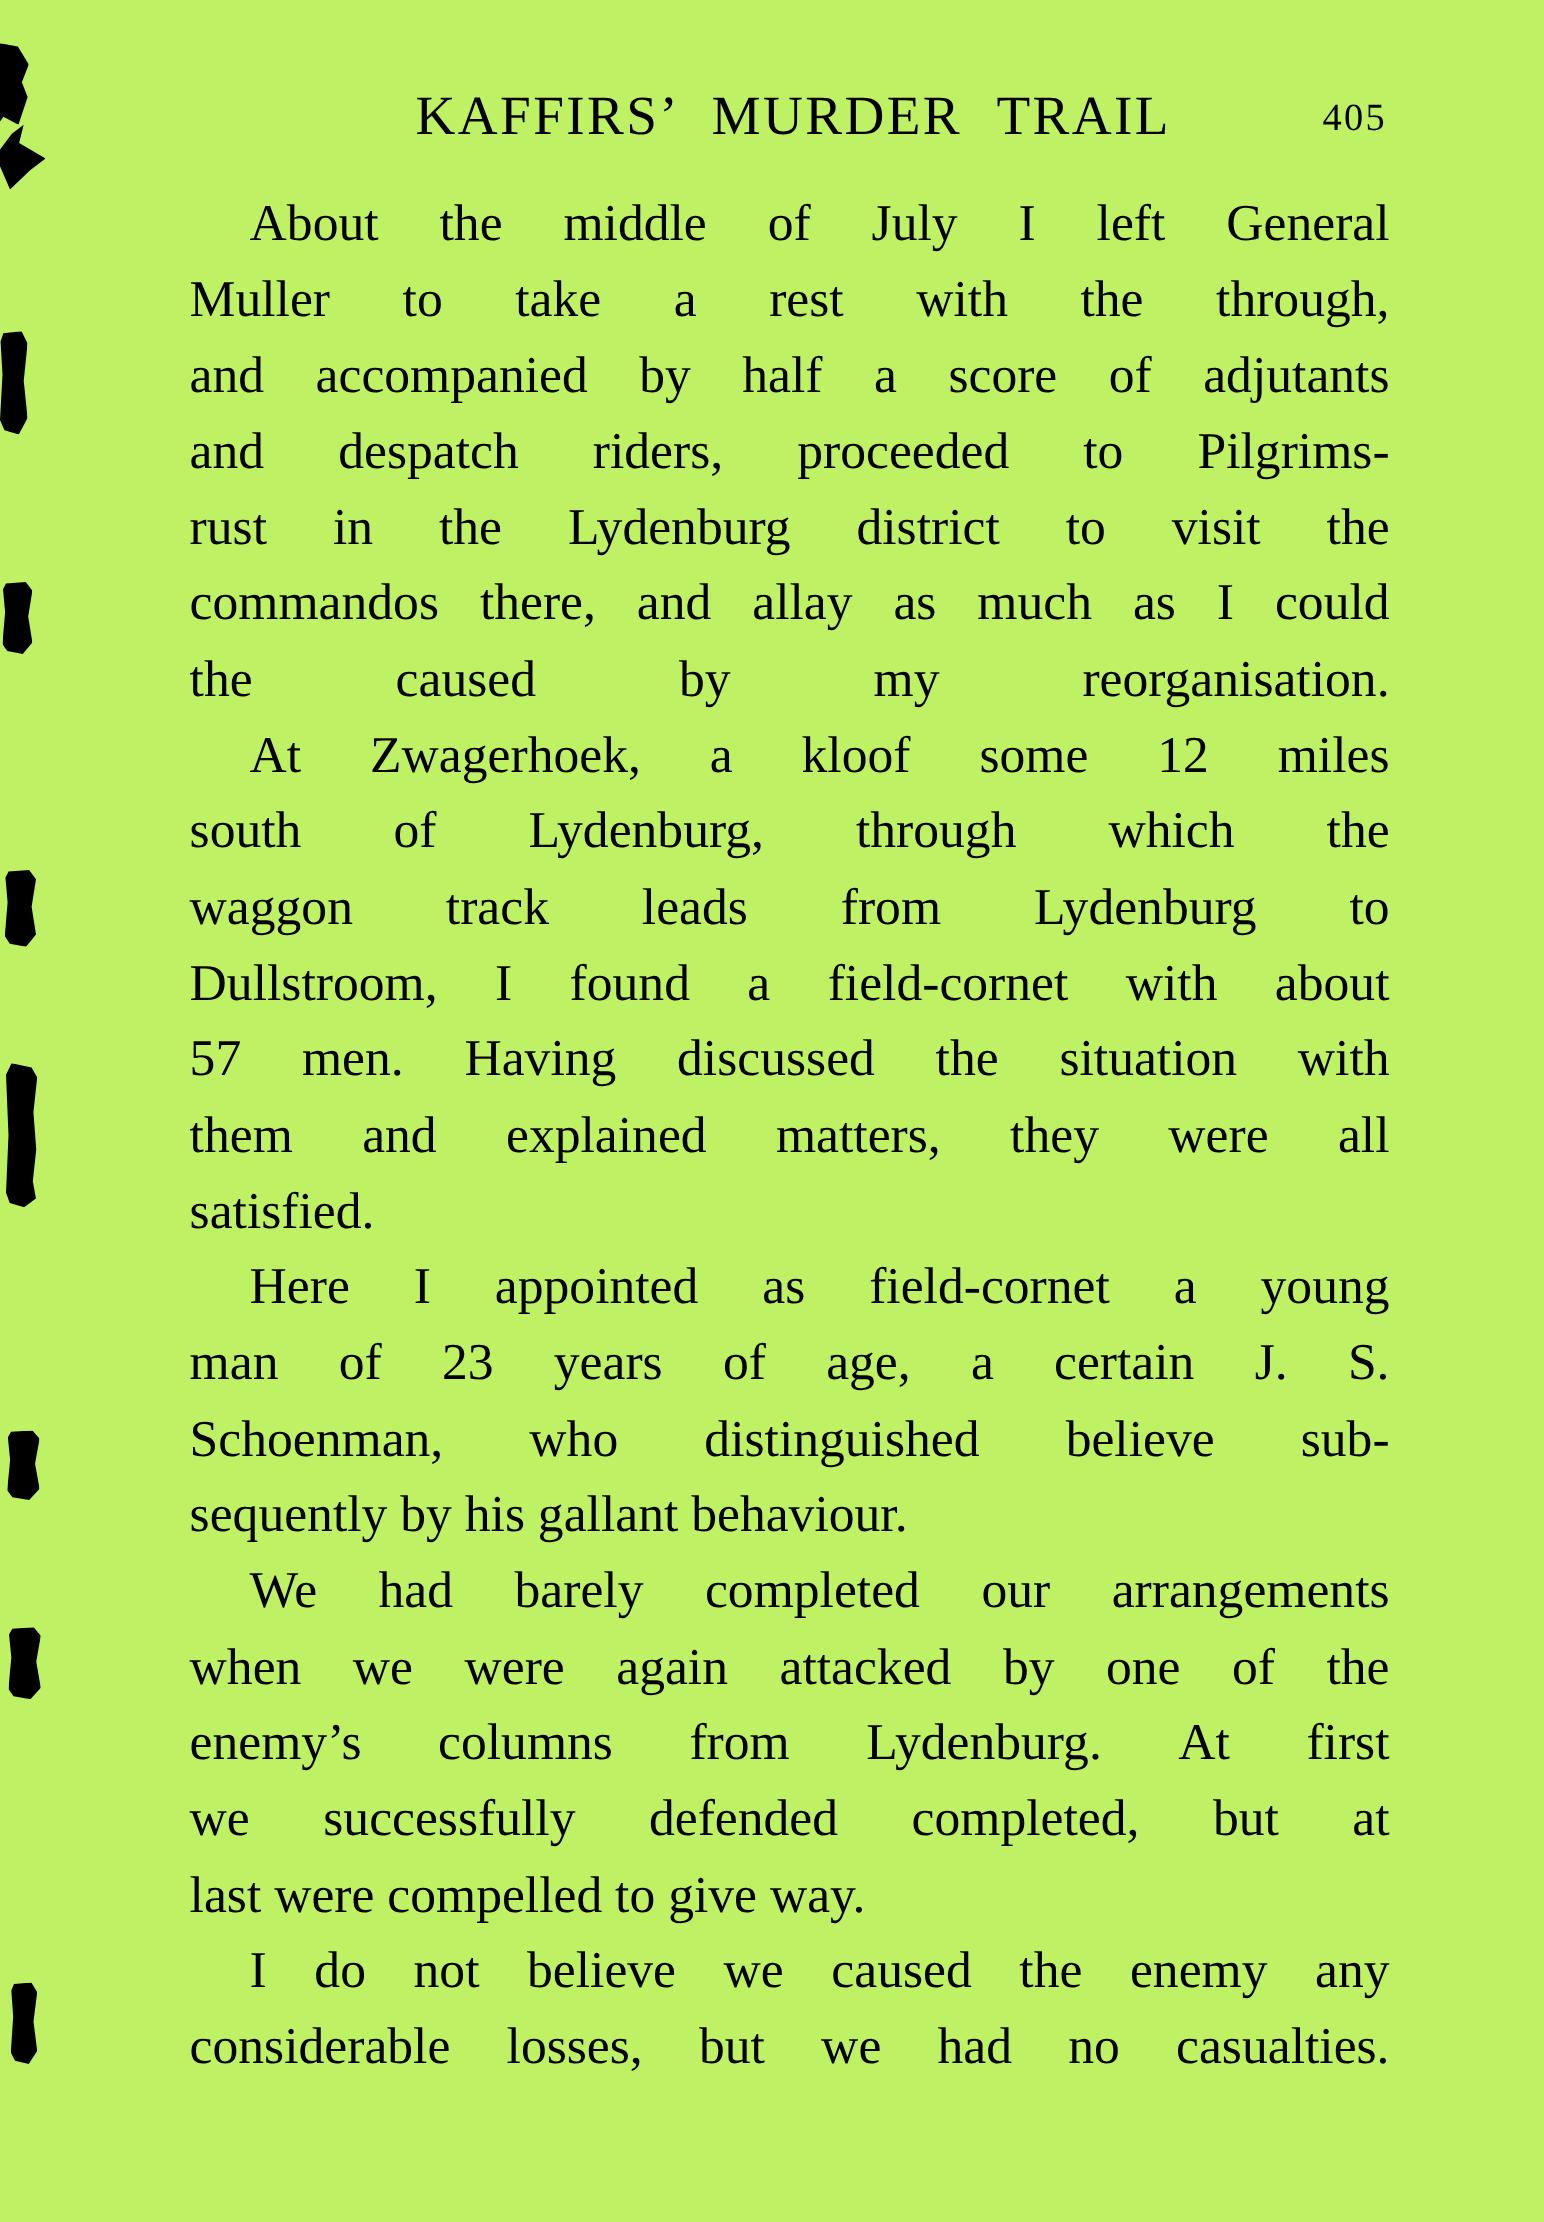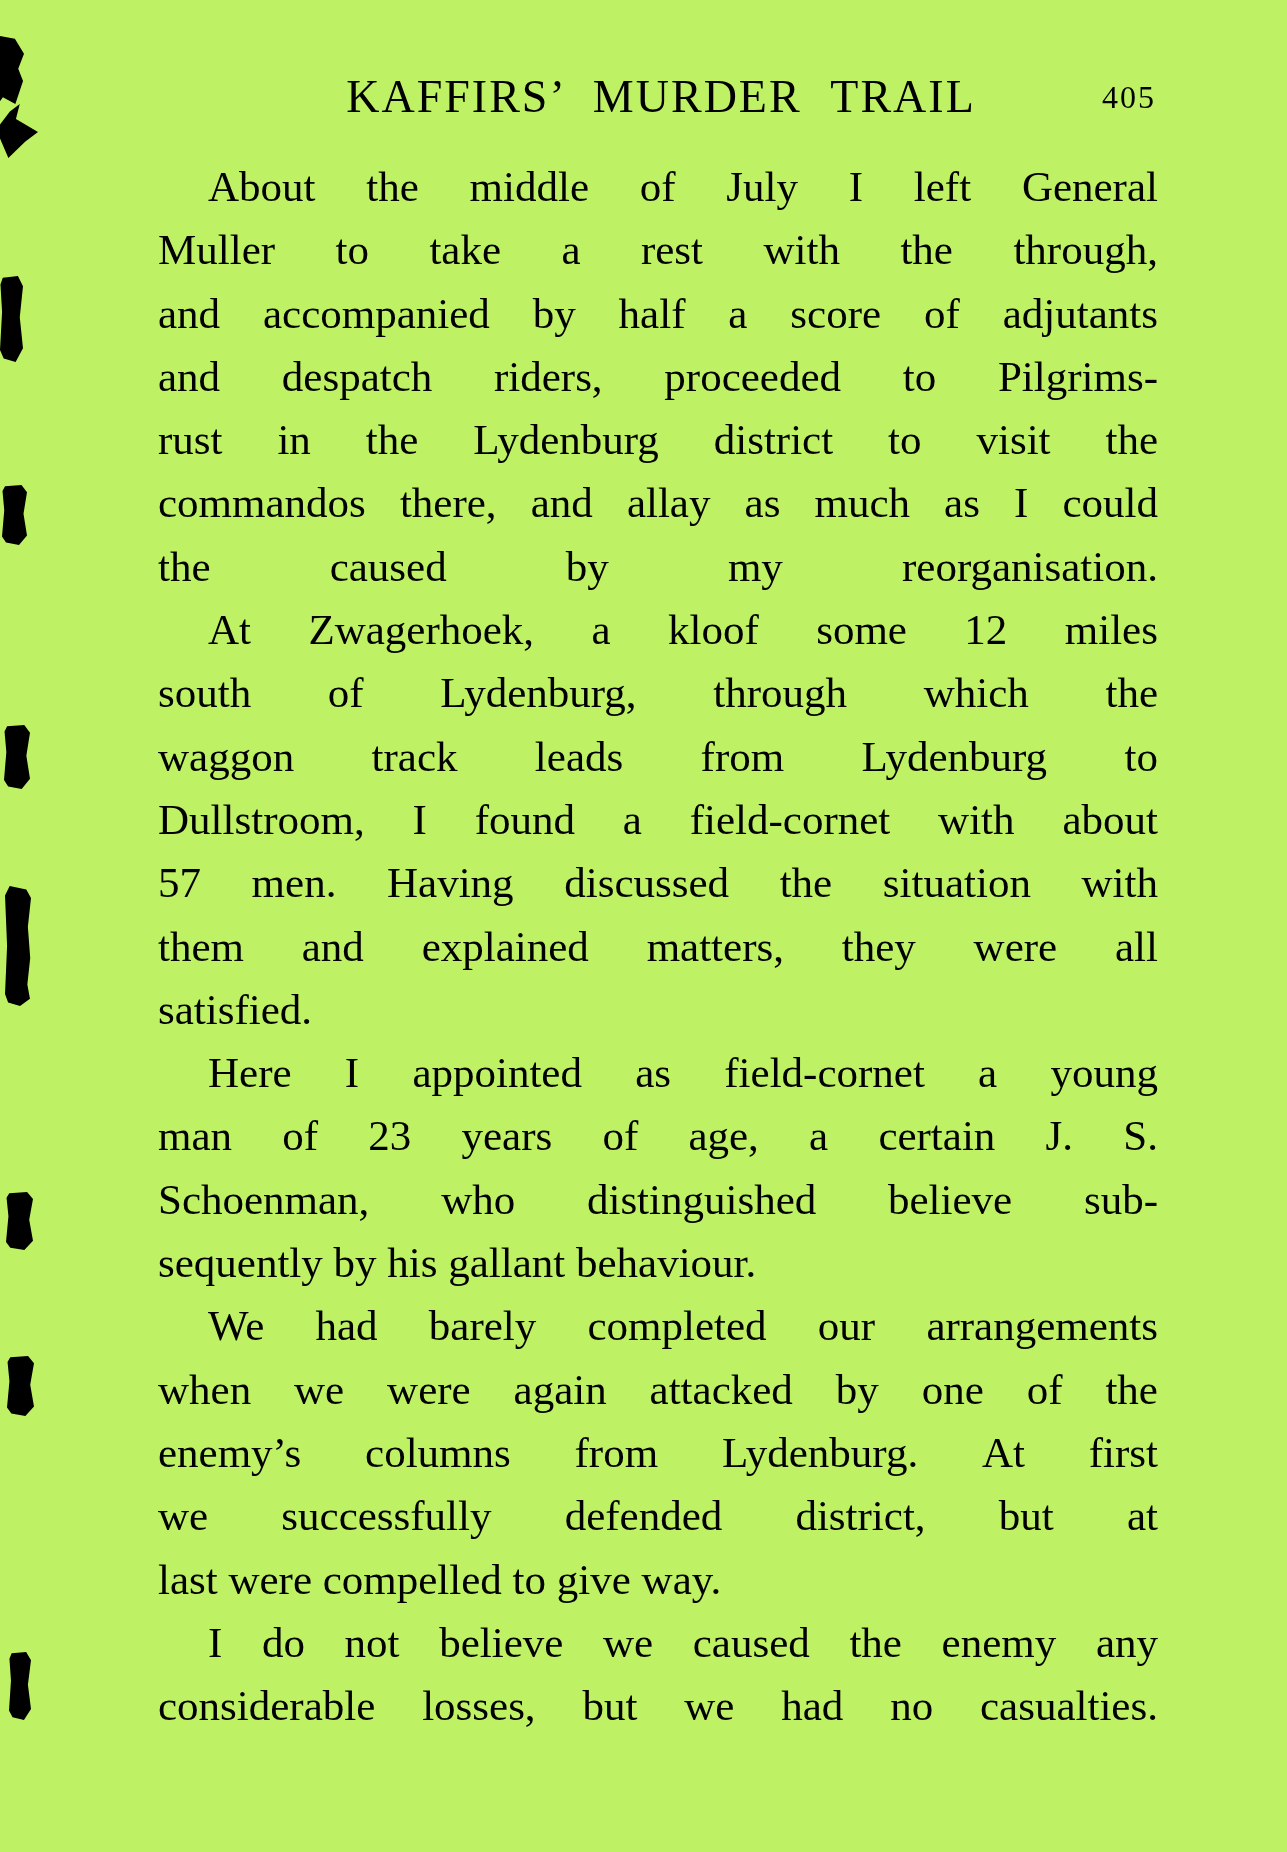--- a/index.html
+++ b/index.html
@@ -269,21 +269,21 @@
         <span>columns</span>
         <span>from</span>
         <span>Lydenburg.</span>
         <span>At</span>
         <span>first</span>
       </div>
       <div class="line justify">
         <span>we</span>
         <span>successfully</span>
         <span>defended</span>
-        <span>district,</span>
+        <span>completed,</span>
         <span>but</span>
         <span>at</span>
       </div>
       <div class="line">last were compelled to give way.</div>
       <div class="line justify indent">
         <span>I</span>
         <span>do</span>
         <span>not</span>
         <span>believe</span>
         <span>we</span>

